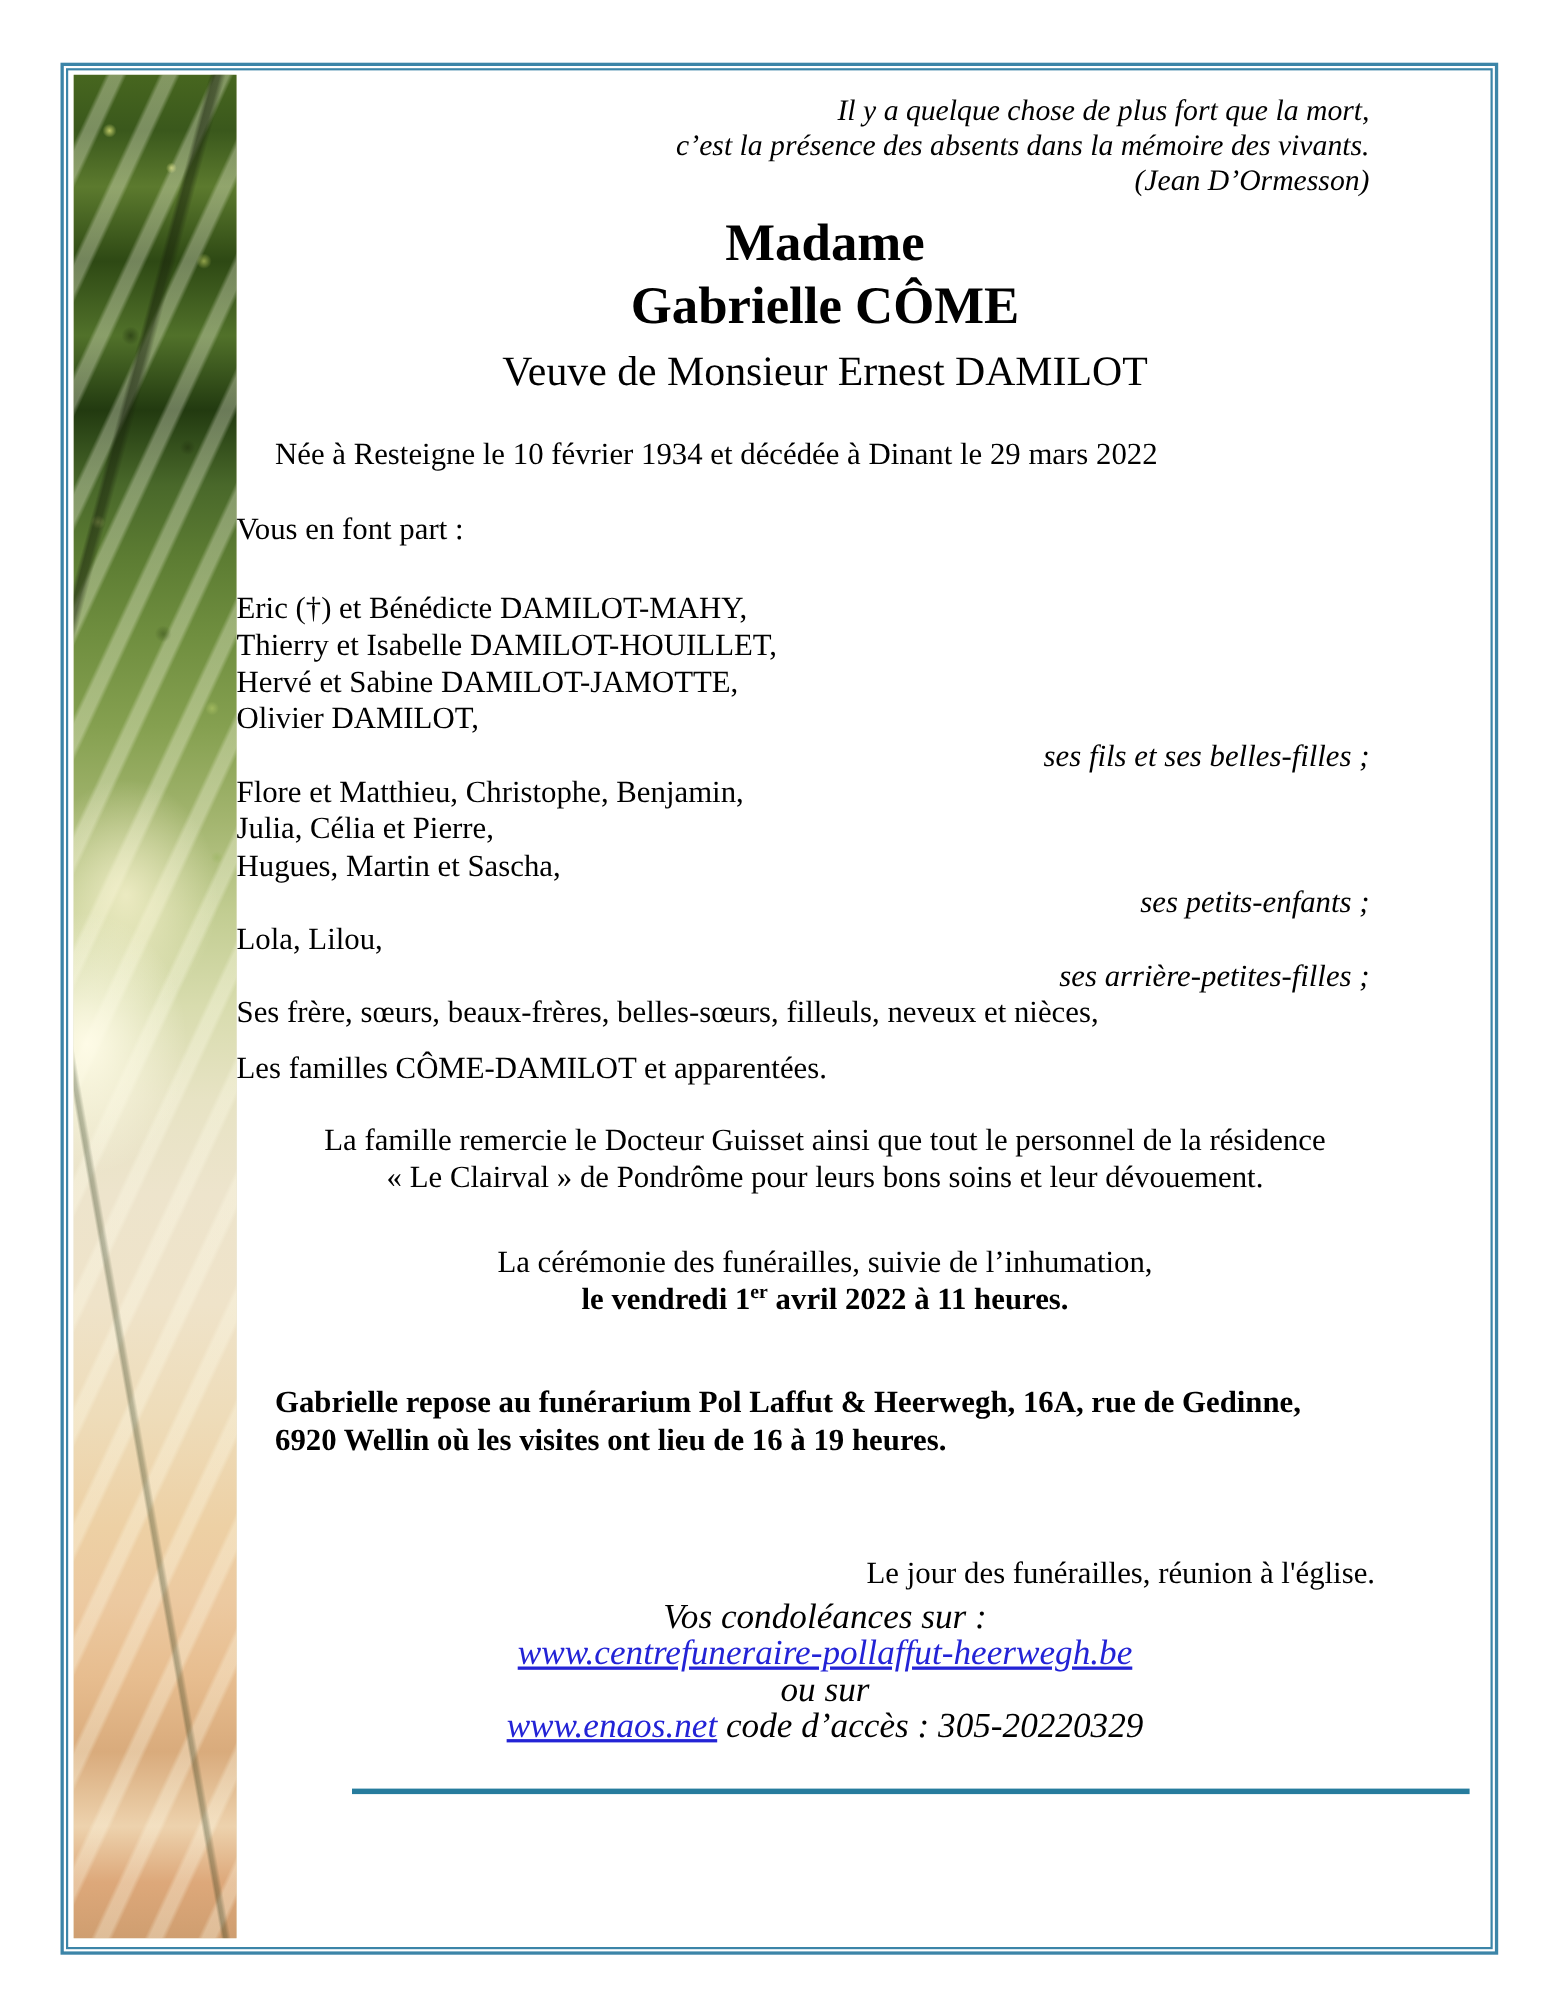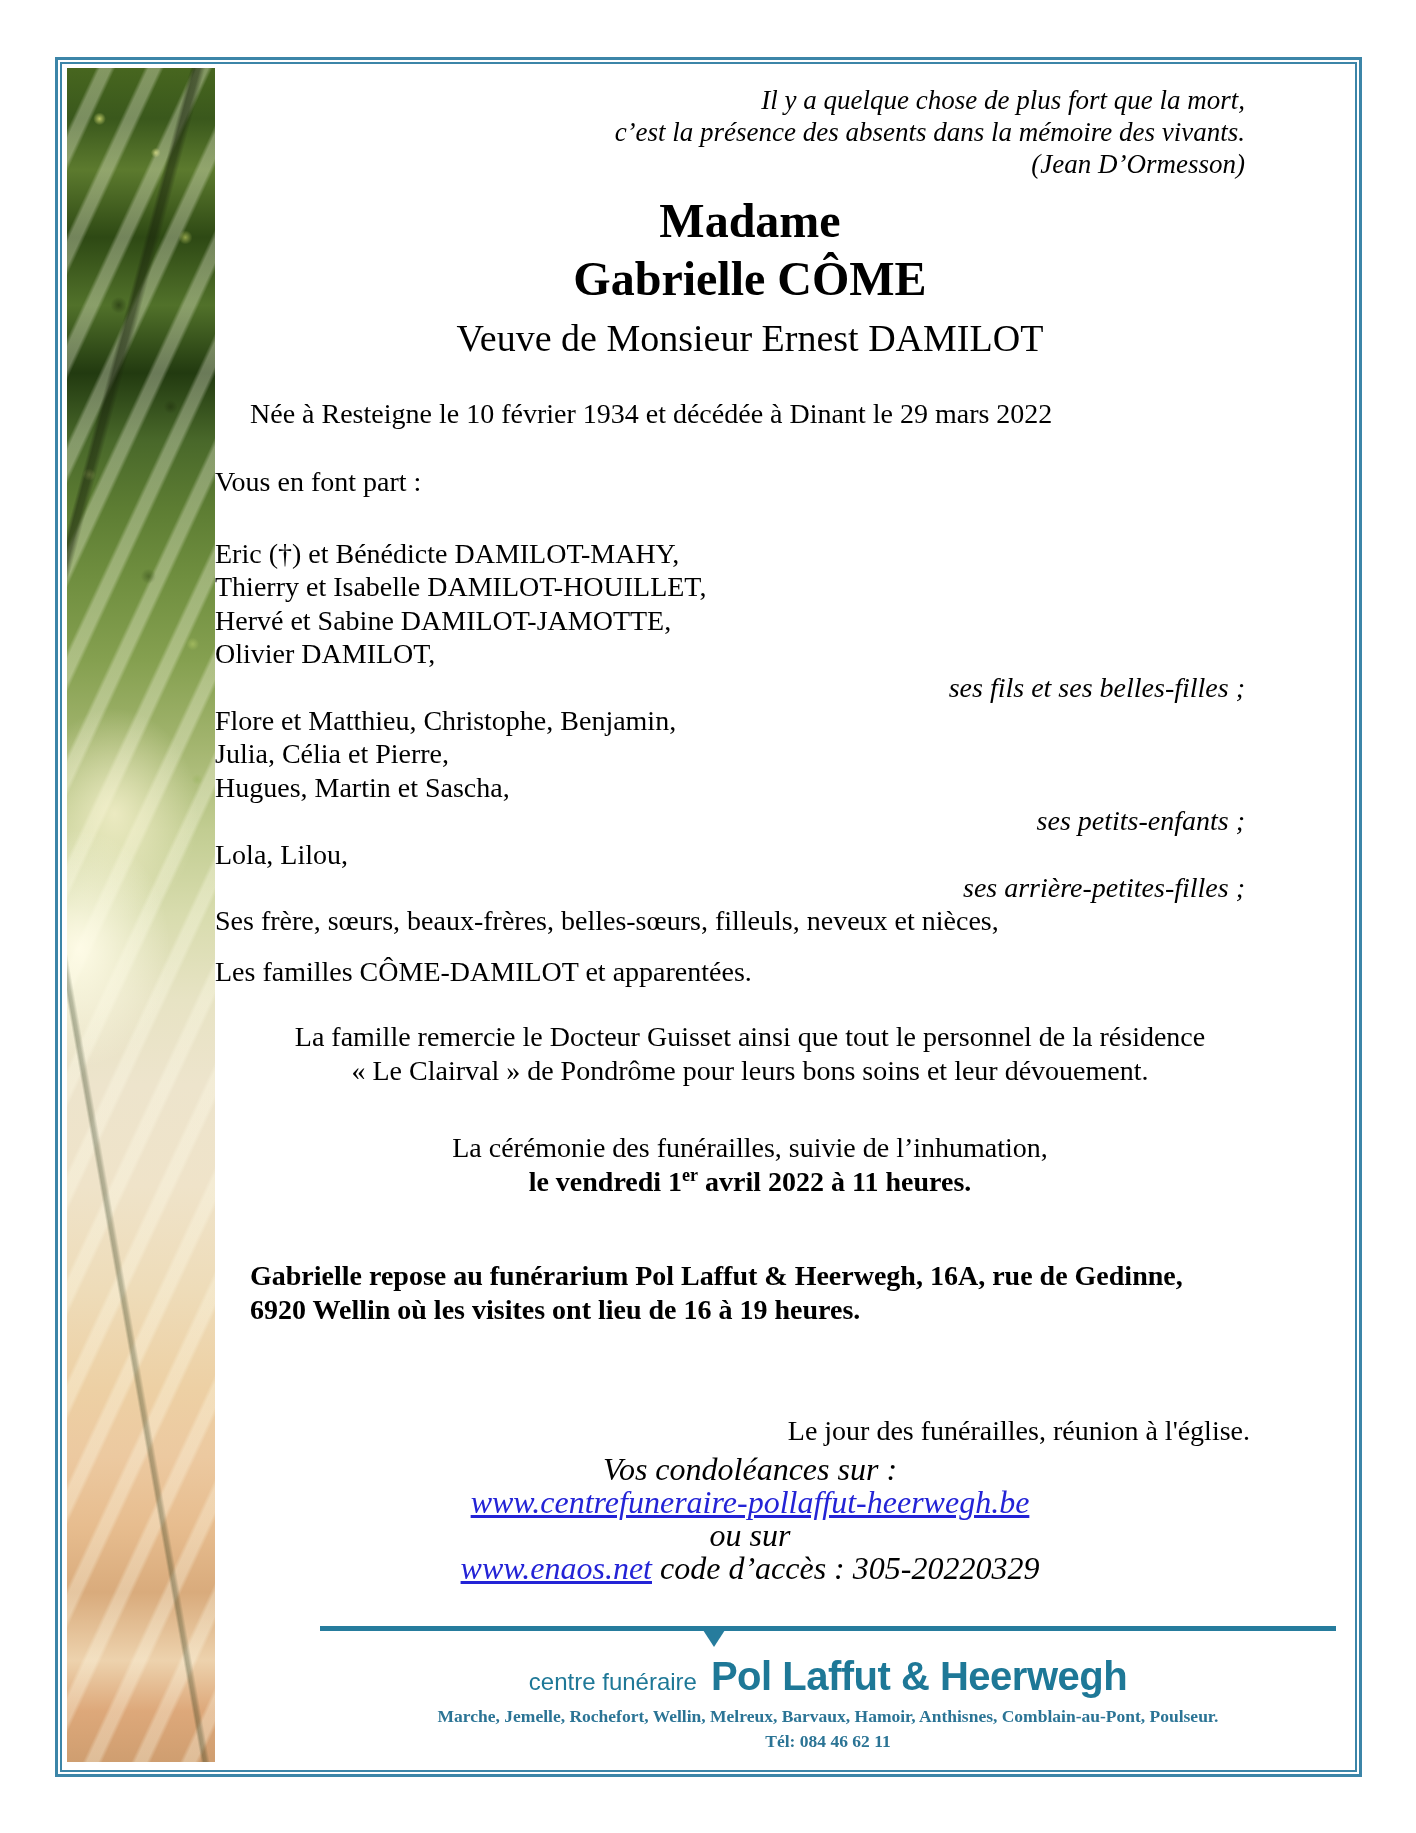--- a/index.html
+++ b/index.html
@@ -140,22 +140,14 @@
 
   <div class="blk condolences">
     <div>Vos condoléances sur :</div>
     <div><a>www.centrefuneraire-pollaffut-heerwegh.be</a></div>
     <div>ou sur</div>
     <div><a>www.enaos.net</a><span> code d’accès : 305-20220329</span></div>
   </div>
 
   <div class="blk rule"></div>
 
-  <div class="blk footer">
-    <div class="brandrow">
-      <span class="brand-prefix">centre funéraire</span>
-      <span class="brand-name">Pol Laffut &amp; Heerwegh<span class="tri"></span></span>
-    </div>
-    <div class="cities">Marche, Jemelle, Rochefort, Wellin, Melreux, Barvaux, Hamoir, Anthisnes, Comblain-au-Pont, Poulseur.</div>
-    <div class="tel">Tél: 084 46 62 11</div>
-  </div>
 
 </div>
 
 </body></html>

